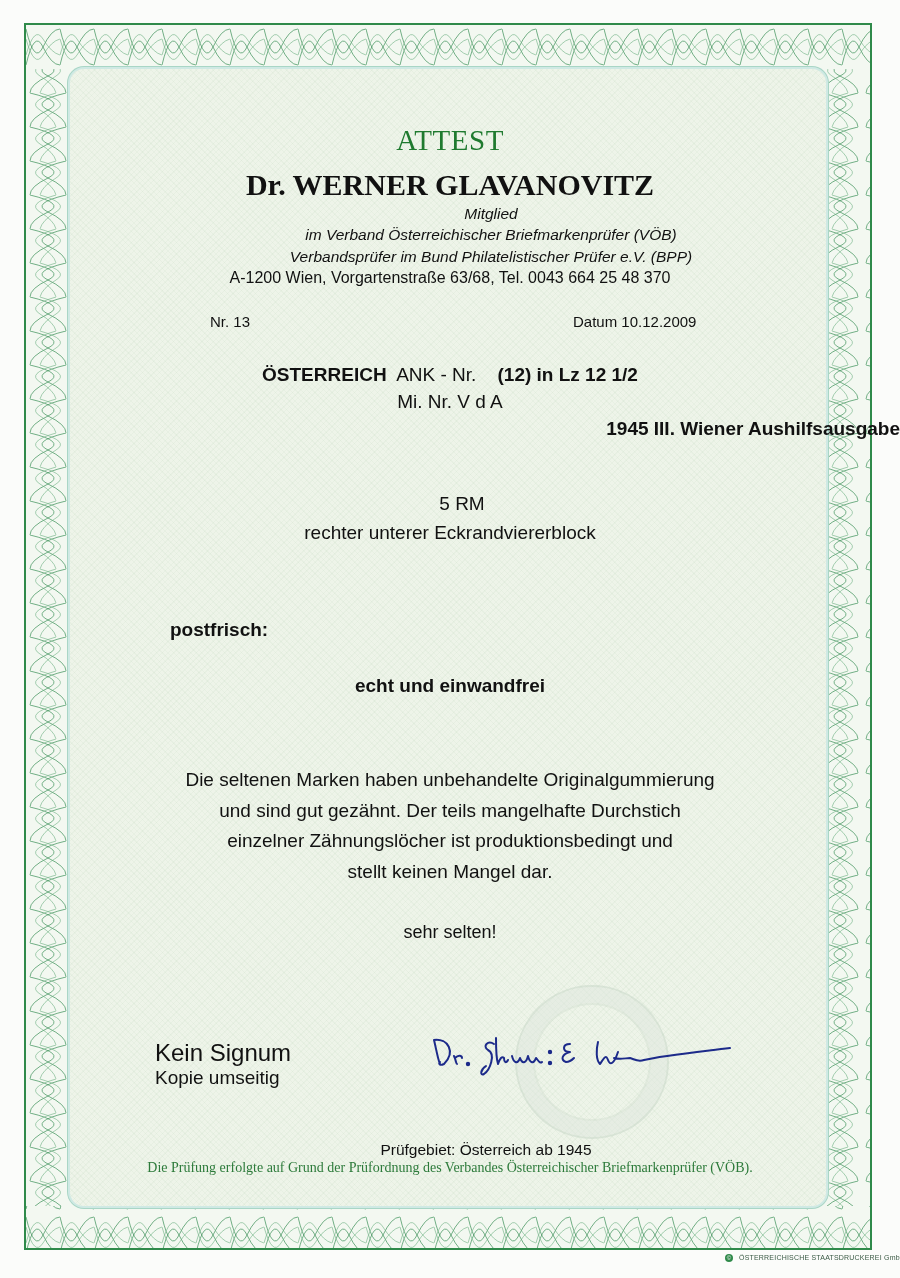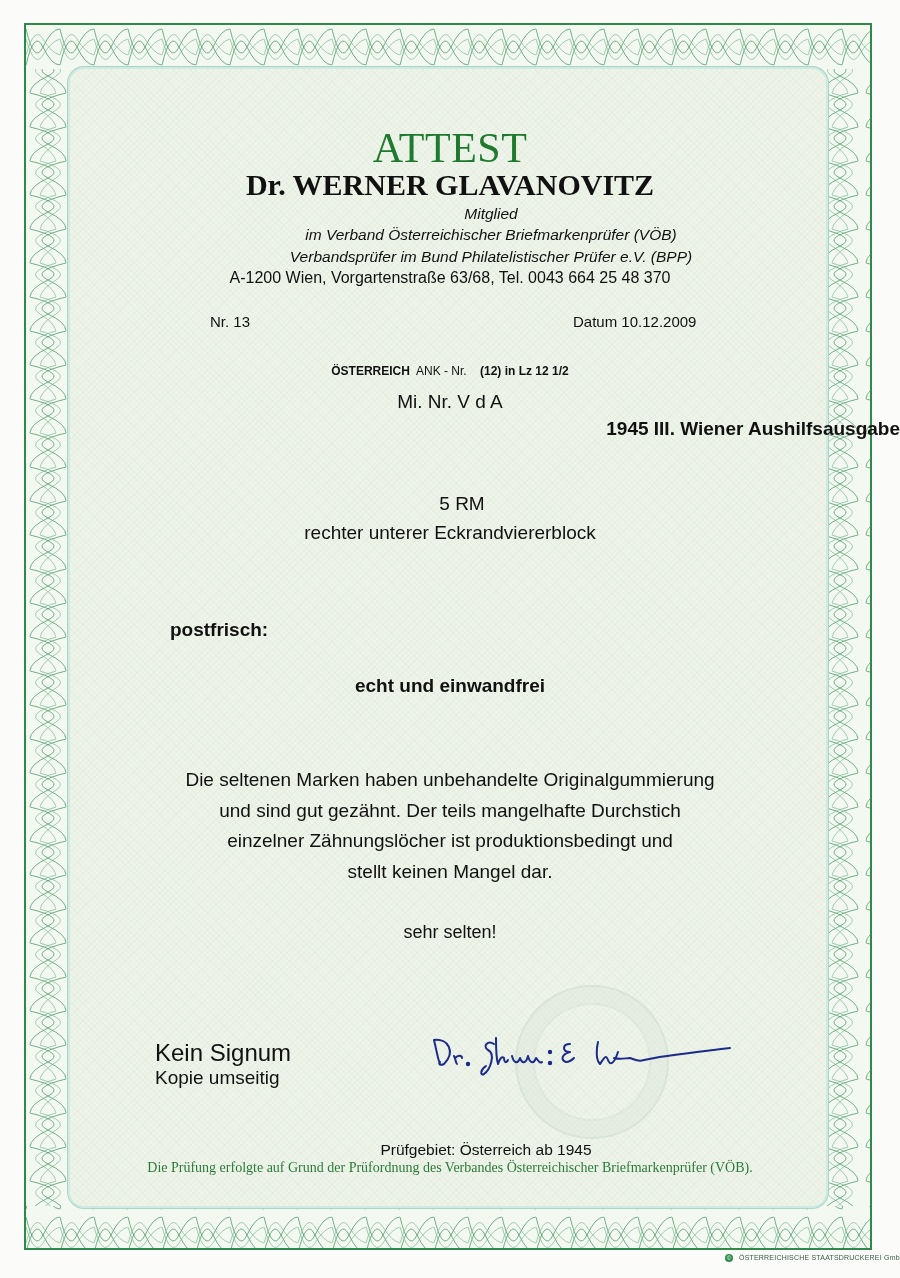--- a/index.html
+++ b/index.html
@@ -39,40 +39,40 @@
       width: 150px; height: 150px;
       border-radius: 50%;
       border: 2px solid rgba(200,215,200,0.55);
       box-shadow: inset 0 0 0 16px rgba(255,255,255,0.18), inset 0 0 0 18px rgba(200,215,200,0.35);
     }
     .abs { position: absolute; white-space: nowrap; }
     .center { left: 0; width: 900px; text-align: center; }
     .title {
       top: 124px;
       font-family: "Liberation Serif", serif;
-      font-size: 42px;
+      font-size: 29px;
       color: #1f7a2f;
       letter-spacing: 0.5px;
     }
     .name {
       top: 168px;
       font-family: "Liberation Serif", serif;
       font-weight: bold;
       font-size: 30px;
       color: #111;
       text-align: center;
     }
     .ital { font-style: italic; font-size: 15.5px; padding-left: 41px; }
     .l1 { top: 205px; }
     .l2 { top: 226px; }
     .l3 { top: 248px; }
     .addr { top: 269px; font-size: 16px; }
     .nr { left: 210px; top: 313px; font-size: 15px; }
     .datum { left: 573px; top: 313px; font-size: 15px; }
-    .country { top: 364px; font-size: 12px; text-align: center; }
+    .country { top: 364px; font-size: 19px; text-align: center; }
     .country b { font-weight: bold; }
     .mi { top: 391px; font-size: 19px; }
     .issue { top: 418px; font-size: 19px; font-weight: bold; text-align: right; }
     .value { top: 493px; font-size: 19px; padding-left: 12px; }
     .block { top: 522px; font-size: 19px; }
     .postfrisch { left: 170px; top: 619px; font-size: 19px; font-weight: bold; }
     .echt { top: 675px; font-size: 19px; font-weight: bold; }
     .para { top: 765px; font-size: 19px; line-height: 30.5px; }
     .rare { top: 922px; font-size: 18px; }
     .kein { left: 155px; top: 1039px; font-size: 24px; text-align: center; }

